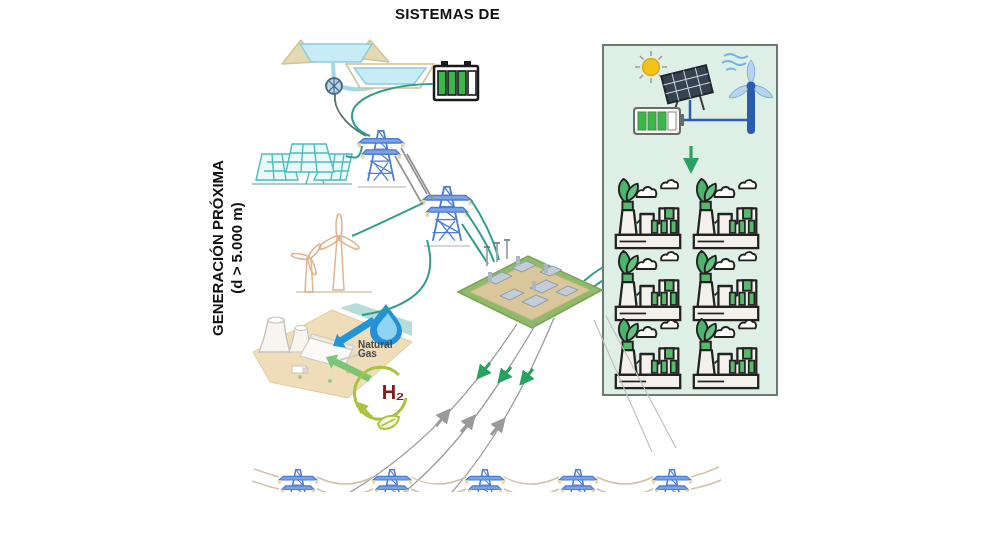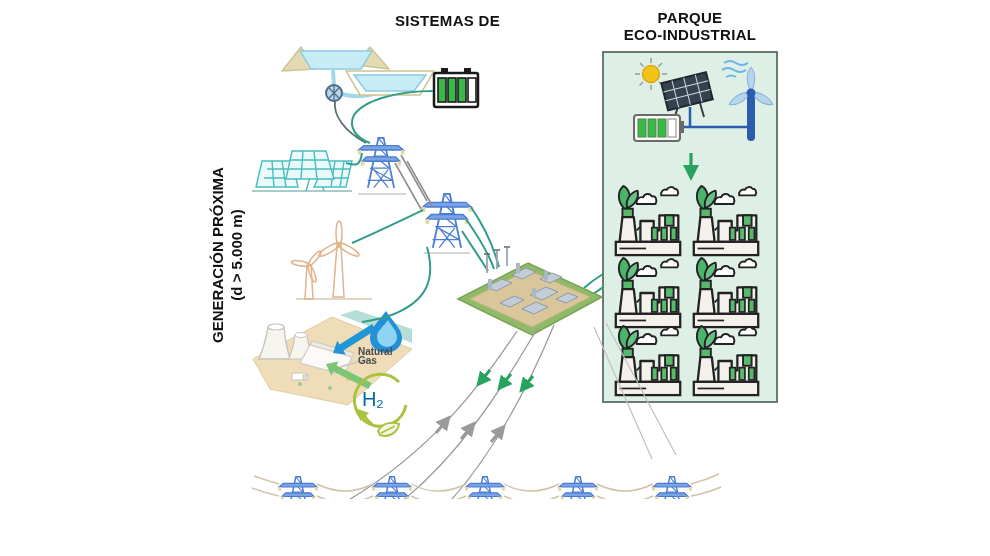--- a/index.html
+++ b/index.html
@@ -1,27 +1,27 @@
 <!DOCTYPE html>
 <html><head>
 <meta charset="utf-8">
 <style>
   html,body{margin:0;padding:0;background:#fff;}
   .stage{position:relative;width:990px;height:492px;background:#ffffff;overflow:hidden;
-         font-family:"Liberation Sans",sans-serif;margin-top:7px;}
+         font-family:"Liberation Sans",sans-serif;}
   .stage svg.canvas{position:absolute;left:0;top:0;}
   .t{position:absolute;font-weight:bold;color:#111;text-align:center;}
   .t-storage{left:345px;top:5px;width:205px;font-size:15px;line-height:18px;letter-spacing:.3px;}
   .t-park{left:603px;top:2px;width:174px;font-size:15px;line-height:17px;letter-spacing:.3px;}
   .t-grid{left:375px;top:529px;width:200px;font-size:15px;letter-spacing:.3px;}
   .t-gen{left:121px;top:229px;width:212px;font-size:15px;line-height:19px;transform:rotate(-90deg);}
   .lbl-gas{position:absolute;left:358px;top:340px;width:56px;font-size:10px;line-height:9px;
            font-weight:bold;color:#4a4a4a;text-align:left;}
-  .lbl-h2{position:absolute;left:362px;top:381px;width:42px;font-size:20px;font-weight:normal;
-          color:#0369a1;text-align:left;letter-spacing:-.5px;}
+  .lbl-h2{position:absolute;left:362px;top:381px;width:42px;font-size:20px;font-weight:bold;
+          color:#7f1d1d;text-align:right;letter-spacing:-.5px;}
 </style>
 </head>
 <body>
 
 <div class="stage">
 
   <svg class="canvas" width="990" height="556" viewBox="0 0 990 556">
     <defs>
       <marker id="mgreen" markerWidth="5" markerHeight="5" refX="2.5" refY="2.5" orient="auto">
         <path d="M0,0 L5,2.5 L0,5 Z" fill="#28a25f"></path>
@@ -277,24 +277,20 @@
       <use href="#tower" x="463" y="462" width="44" height="58"></use>
       <use href="#tower" x="556" y="462" width="44" height="58"></use>
       <use href="#tower" x="650" y="462" width="44" height="58"></use>
     </g>
   </svg>
 
   <div class="t t-storage">
     <span>SISTEMAS DE</span><br>
   </div>
 
-  <div class="t t-park">
-    <span>PARQUE</span><br>
-    <span>ECO-INDUSTRIAL</span>
-  </div>
 
   <div class="t t-gen">
     <span>GENERACIÓN PRÓXIMA</span><br>
     <span>(d &gt; 5.000 m)</span>
   </div>
 
 
   <div class="lbl-gas">
     <span>Natural</span><br>
     <span>Gas</span>

